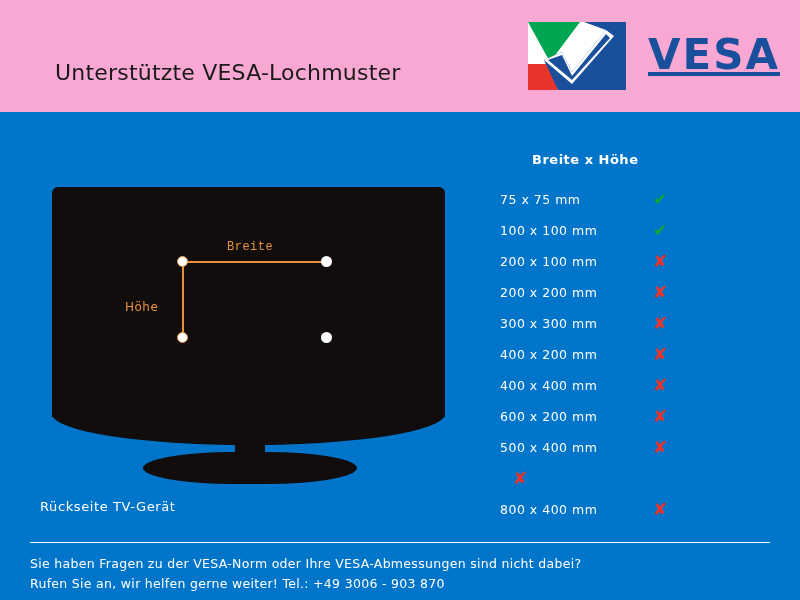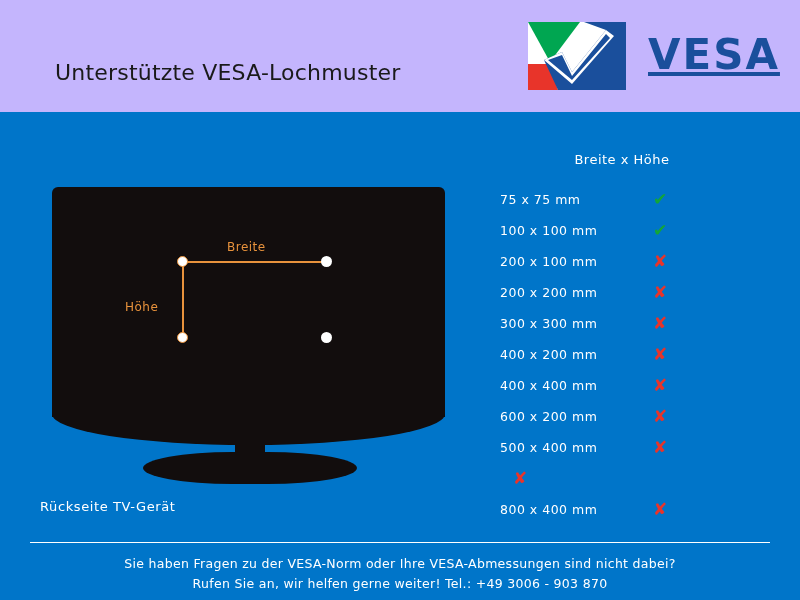--- a/index.html
+++ b/index.html
@@ -16,21 +16,21 @@
   .page {
     position: relative;
     width: 800px;
     height: 600px;
   }
   
   .header {
     position: absolute;
     left: 0; top: 0;
     width: 800px; height: 112px;
-    background: #c4b5fd;
+    background: #f9a8d4;
   }
   .header-title {
     position: absolute;
     left: 55px;
     top: 60px;
     font-size: 22px;
     color: #1a1a1a;
     letter-spacing: 0.2px;
     white-space: nowrap;
   }
@@ -138,25 +138,24 @@
   
   .table {
     position: absolute;
     left: 500px;
     top: 40px;
     width: 230px;
   }
   .table-head {
     color: #ffffff;
     font-size: 13px;
-    font-weight: normal;
+    font-weight: bold;
     letter-spacing: 0.5px;
-    margin-left: 14px;
+    margin-left: 32px;
     margin-bottom: 17px;
-    text-align: center;
   }
   .row {
     display: flex;
     align-items: center;
     height: 31px;
   }
   .row-label {
     width: 140px;
     color: #ffffff;
     font-size: 12.5px;
@@ -182,21 +181,20 @@
   }
   .footer {
     position: absolute;
     left: 30px;
     top: 442px;
     width: 740px;
     color: #ffffff;
     font-size: 12.5px;
     line-height: 20px;
     letter-spacing: 0.3px;
-    text-align: center;
   }
 </style>
 </head>
 <body>
 
 <div class="page">
 
   <div class="header">
     <div class="header-title">Unterstützte VESA-Lochmuster</div>
 
@@ -219,21 +217,21 @@
 
     <div class="tv-area">
       <div class="tv-screen"></div>
       <div class="tv-curve"></div>
       <div class="tv-neck"></div>
       <div class="tv-base"></div>
 
       <div class="line-h" style="left:142px; top:74px; width:145px;"></div>
       <div class="line-v" style="left:142px; top:74px; height:76px;"></div>
 
-      <div class="dim-label" style="left:187px; top:53px;">Breite</div>
+      <div class="dim-label" style="left:187px; top:53px;font-family:Liberation Mono, monospace;">Breite</div>
       <div class="dim-label" style="left:85px; top:113px;">Höhe</div>
 
       <div class="hole marked" style="left:137px; top:69px;"></div>
       <div class="hole" style="left:281px; top:69px;"></div>
       <div class="hole marked" style="left:137px; top:145px;"></div>
       <div class="hole" style="left:281px; top:145px;"></div>
 
       <div class="tv-caption">Rückseite TV-Gerät</div>
     </div>
 

